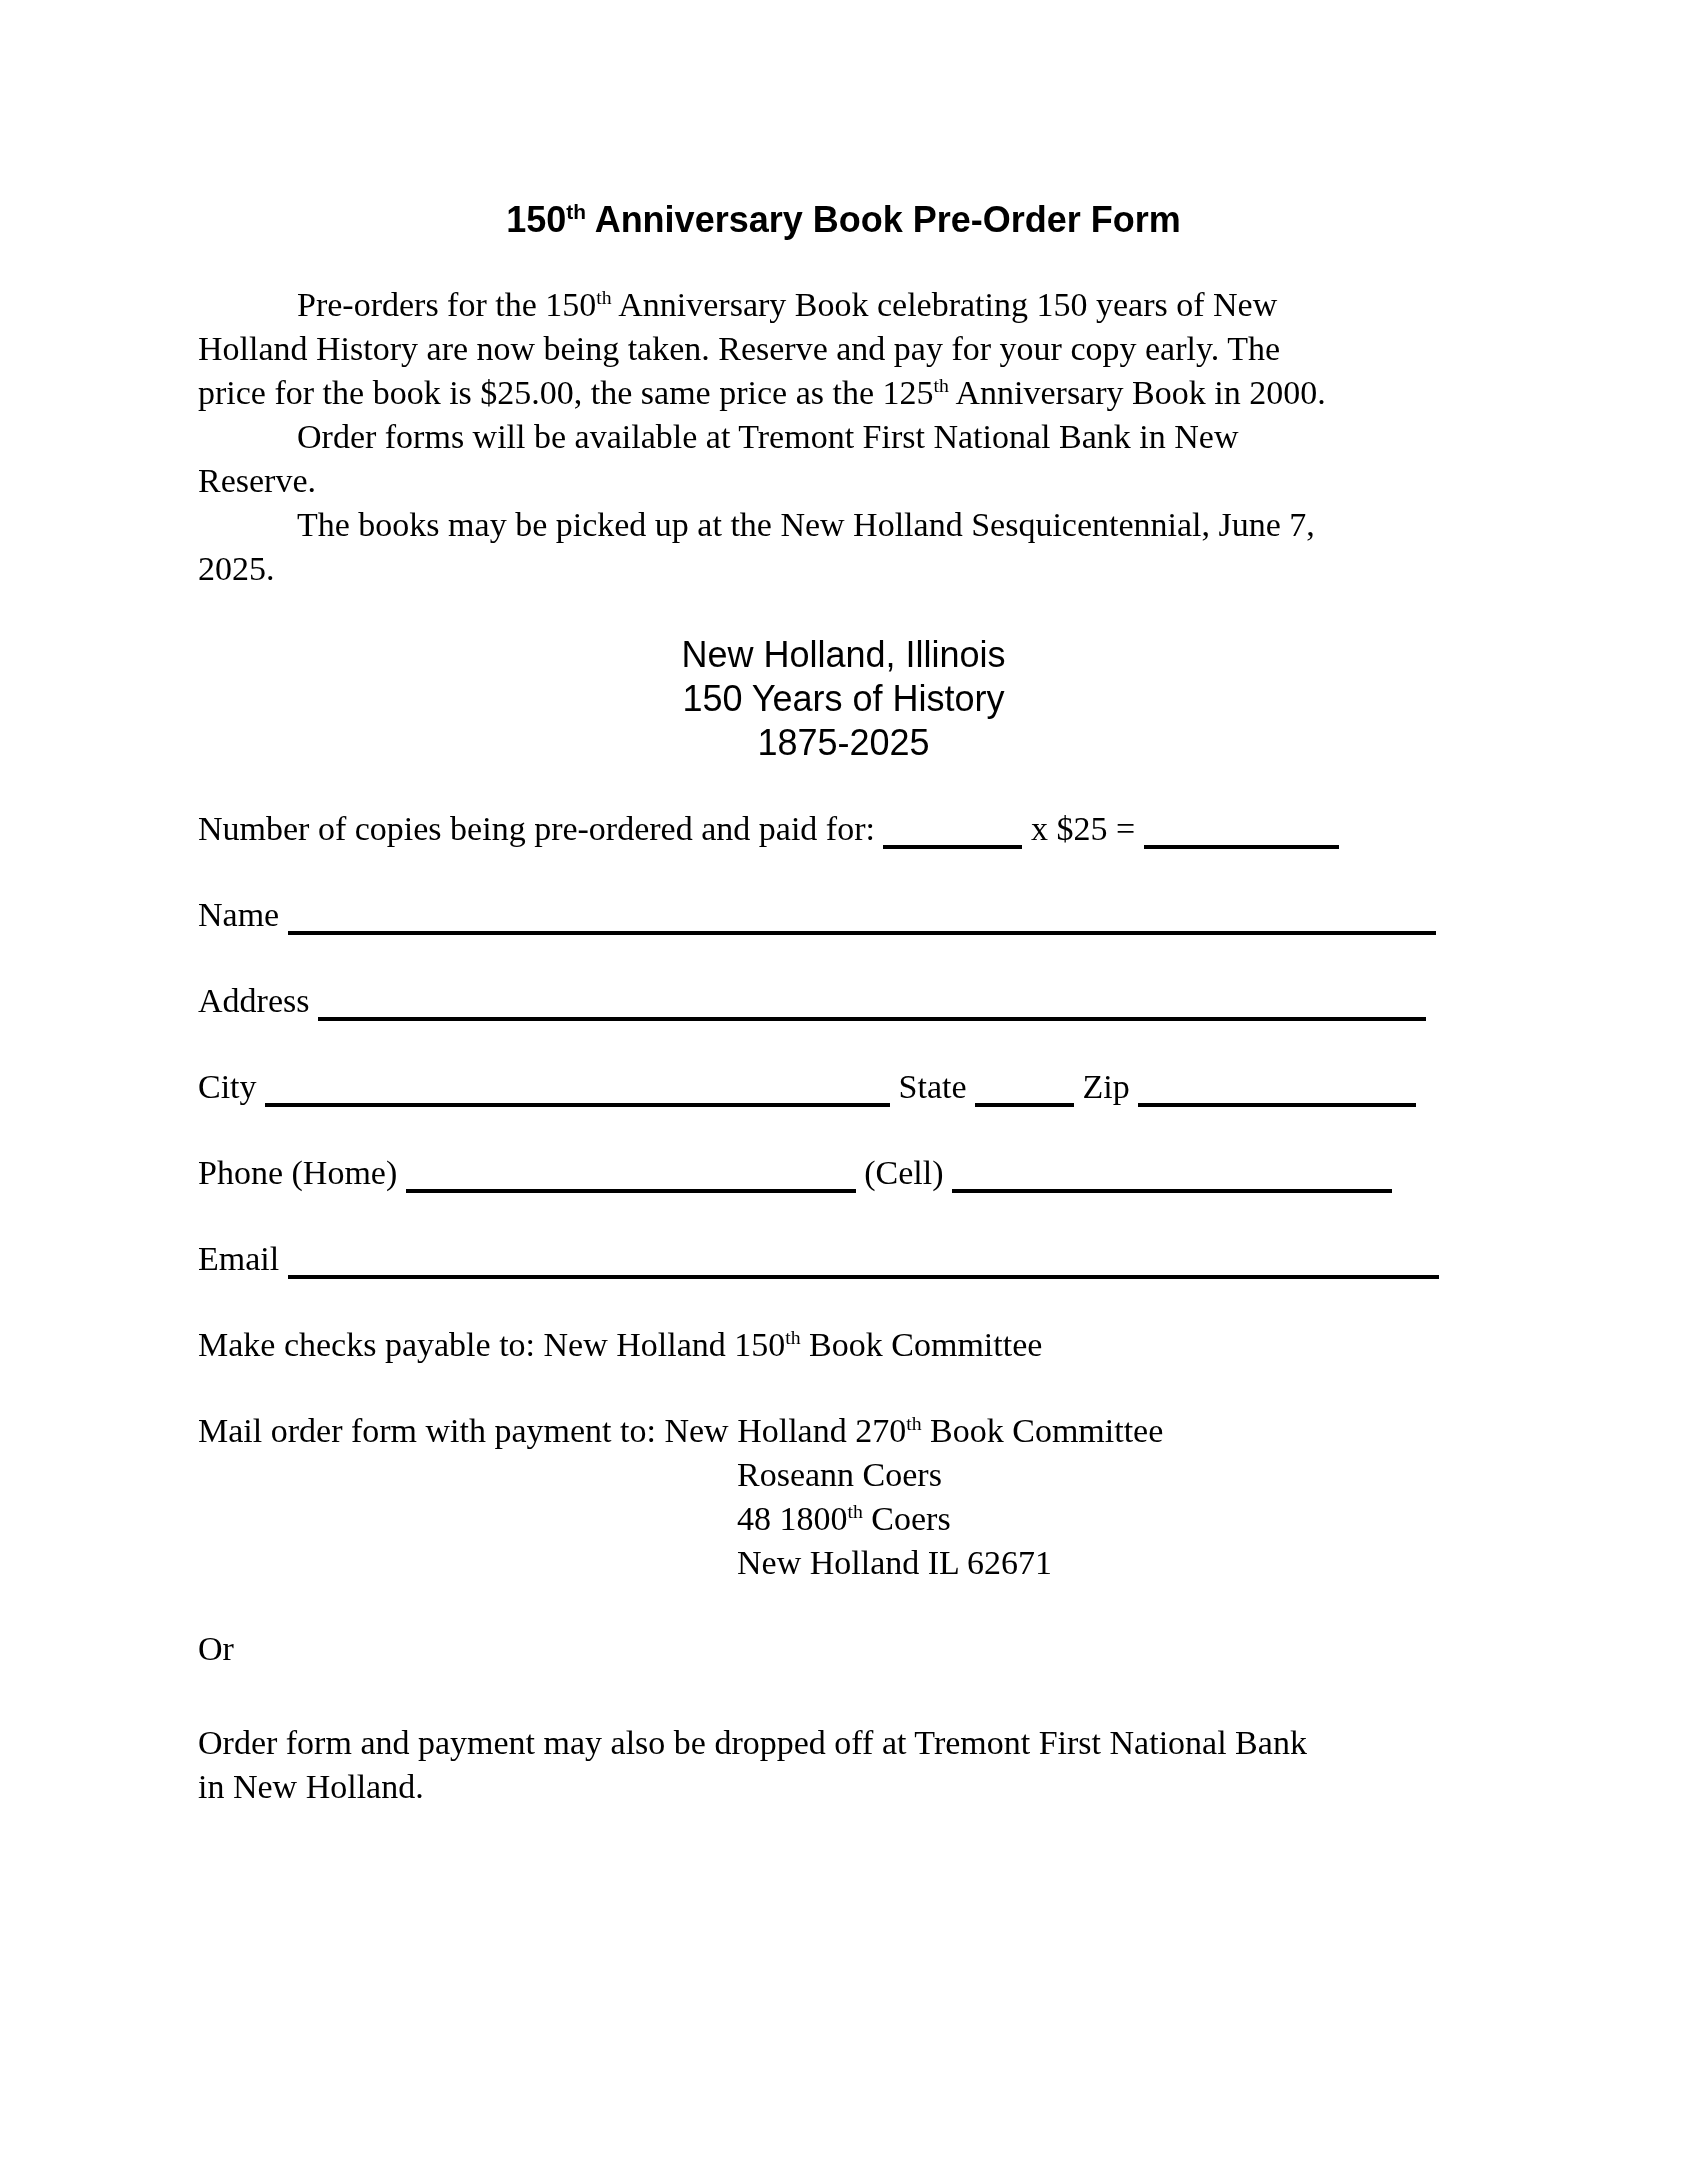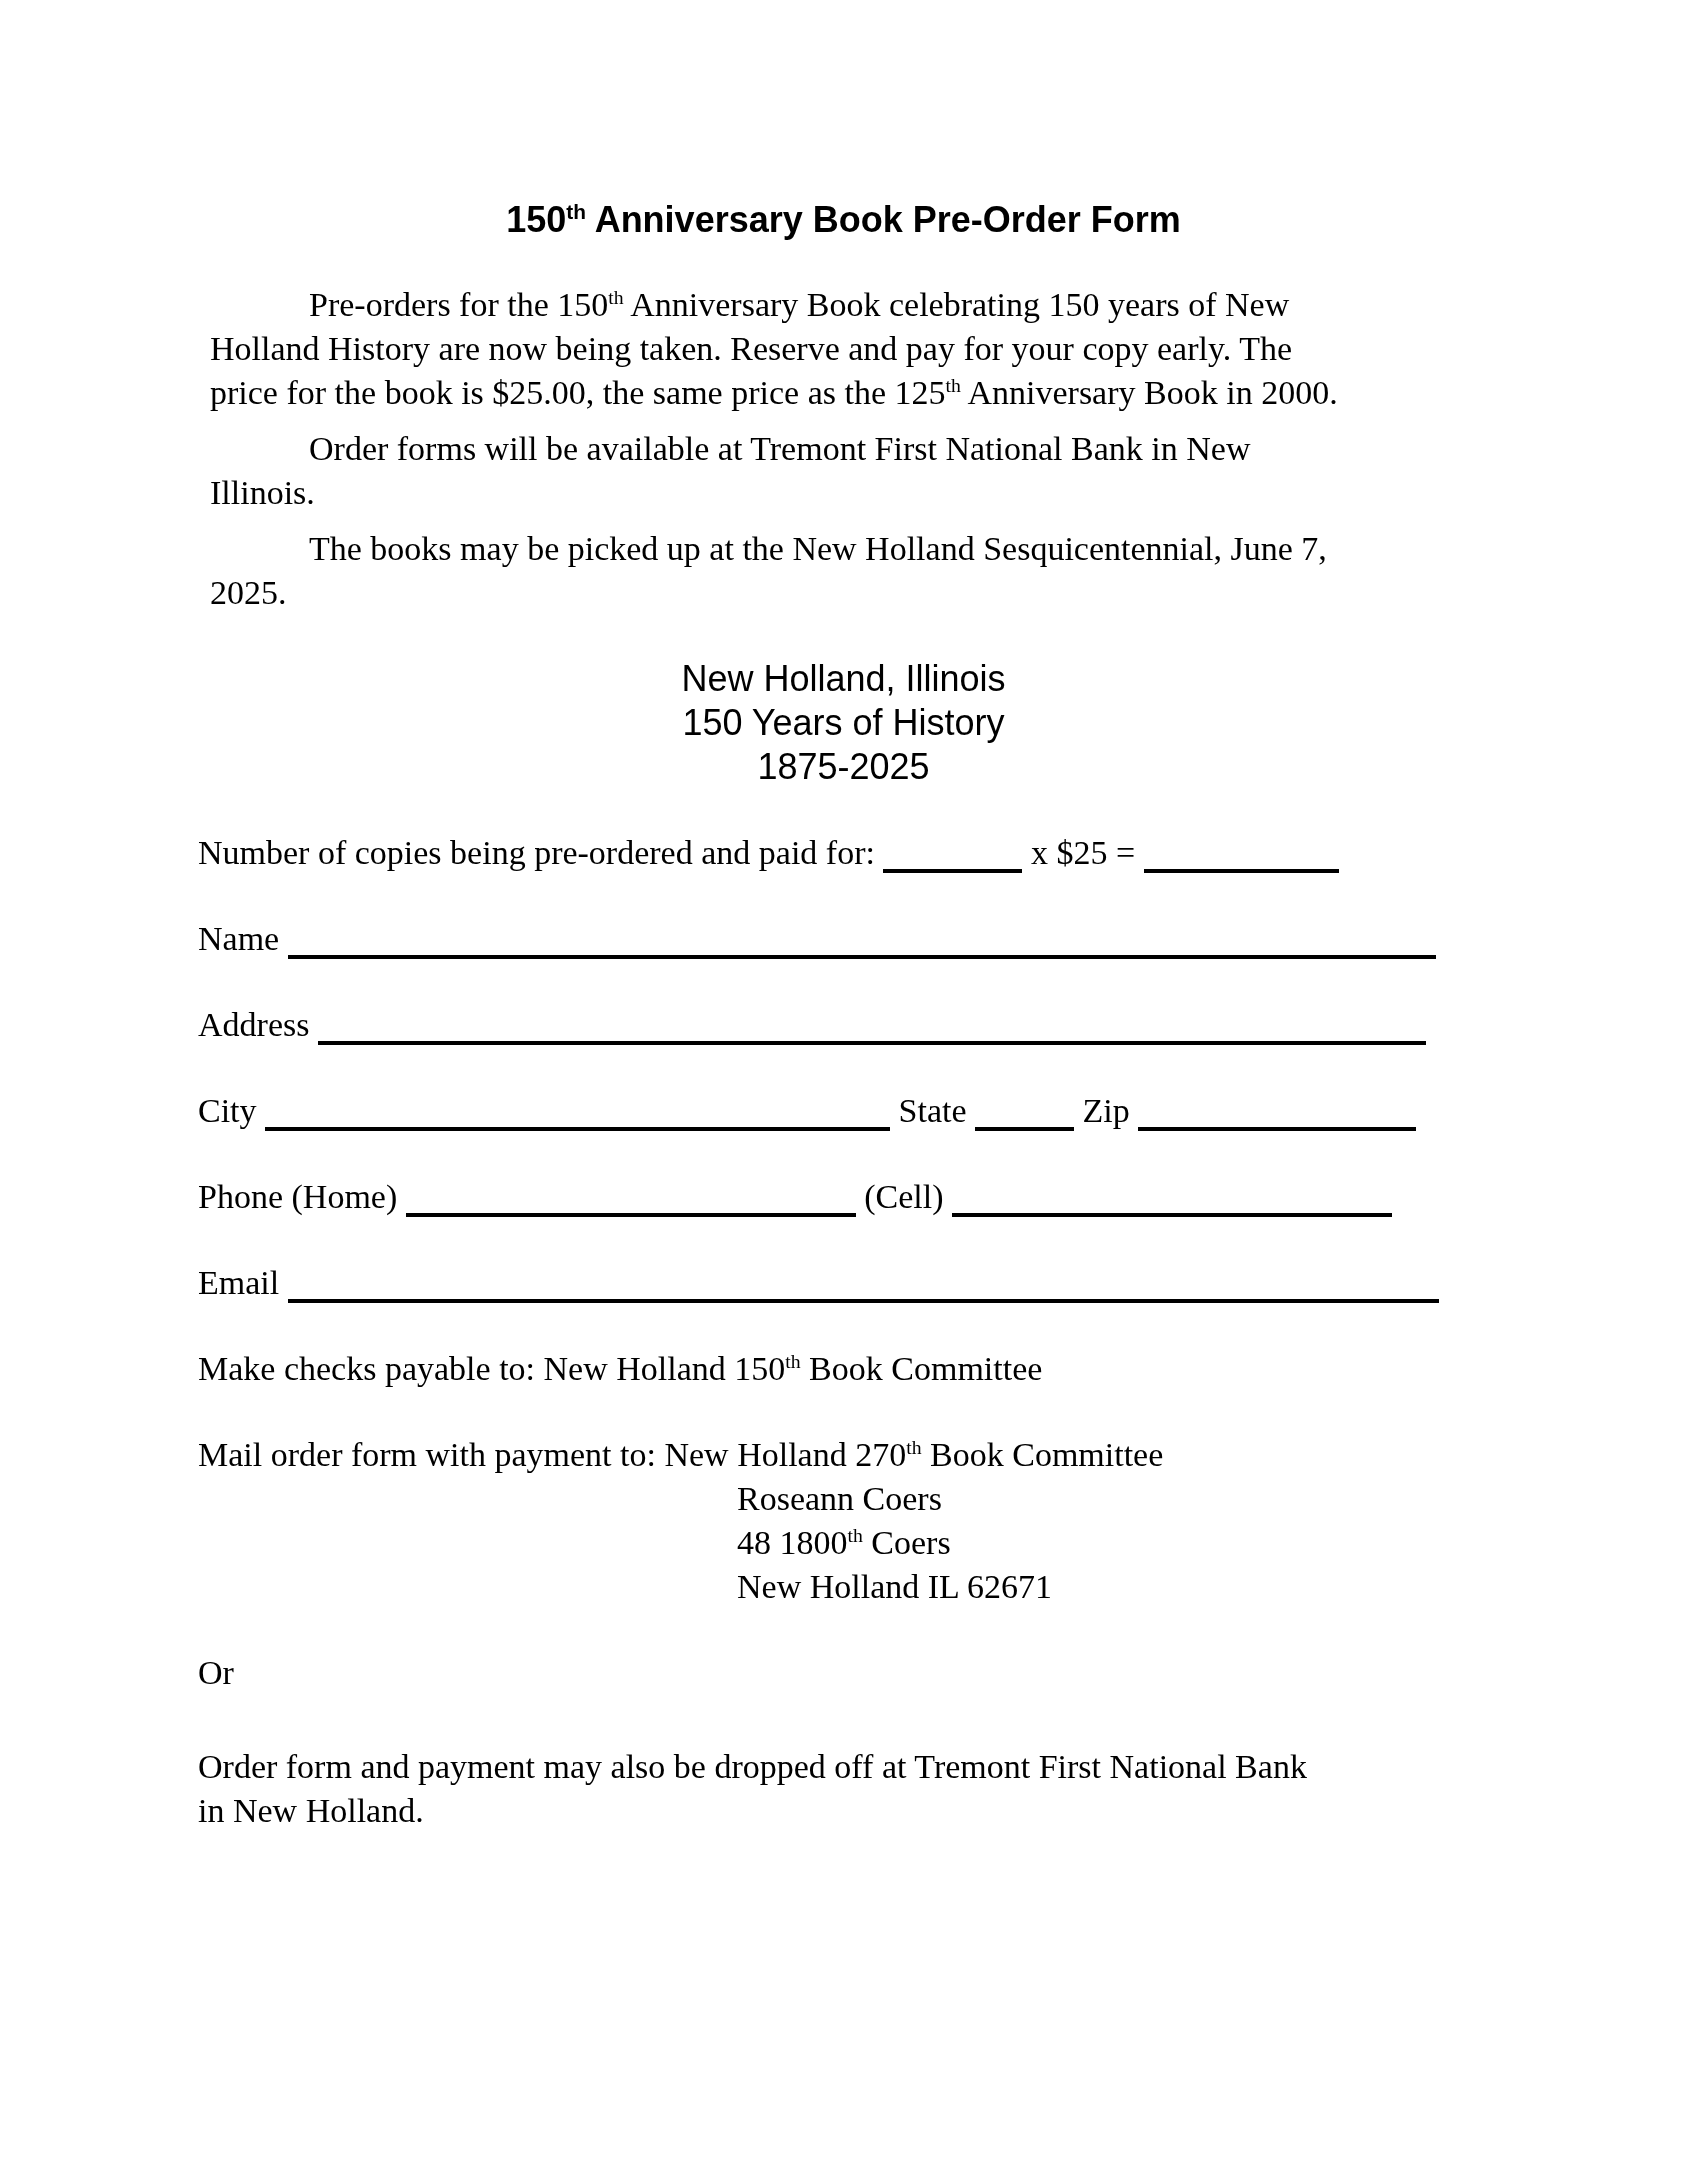--- a/index.html
+++ b/index.html
@@ -23,21 +23,21 @@
     text-align: center;
     white-space: nowrap;
   }
   sup.sp {
     font-size: 0.58em;
     vertical-align: super;
     line-height: 0;
   }
   .intro { margin-top: 41px; }
   .para {
-    margin: 12px;
+    margin: 0;
     text-indent: 99px;
     white-space: nowrap;
   }
   .heading {
     margin-top: 42px;
     font-family: "Liberation Sans", "DejaVu Sans", sans-serif;
     font-weight: normal;
     font-size: 36px;
     line-height: 44px;
     text-align: center;
@@ -70,21 +70,21 @@
 </style>
 </head>
 <body>
 
 <div class="page">
 
   <div class="title"><span>150</span><sup class="sp">th</sup><span> Anniversary Book Pre-Order Form</span></div>
 
   <div class="intro">
     <p class="para"><span>Pre-orders for the 150</span><sup class="sp">th</sup><span> Anniversary Book celebrating 150 years of New</span><br><span>Holland History are now being taken. Reserve and pay for your copy early. The</span><br><span>price for the book is $25.00, the same price as the 125</span><sup class="sp">th</sup><span> Anniversary Book in 2000.</span></p>
-    <p class="para"><span>Order forms will be available at Tremont First National Bank in New</span><br><span>Illinois.</span></p>
+    <p class="para"><span>Order forms will be available at Tremont First National Bank in New</span><br><span>Reserve.</span></p>
     <p class="para"><span>The books may be picked up at the New Holland Sesquicentennial, June 7,</span><br><span>2025.</span></p>
   </div>
 
   <div class="heading">
     <div>New Holland, Illinois</div>
     <div>150 Years of History</div>
     <div>1875-2025</div>
   </div>
 
   <div class="line gap"><span>Number of copies being pre-ordered and paid for:</span> <span class="blank bw-210"></span> <span>x $25 =</span> <span class="blank bw-295"></span></div>

